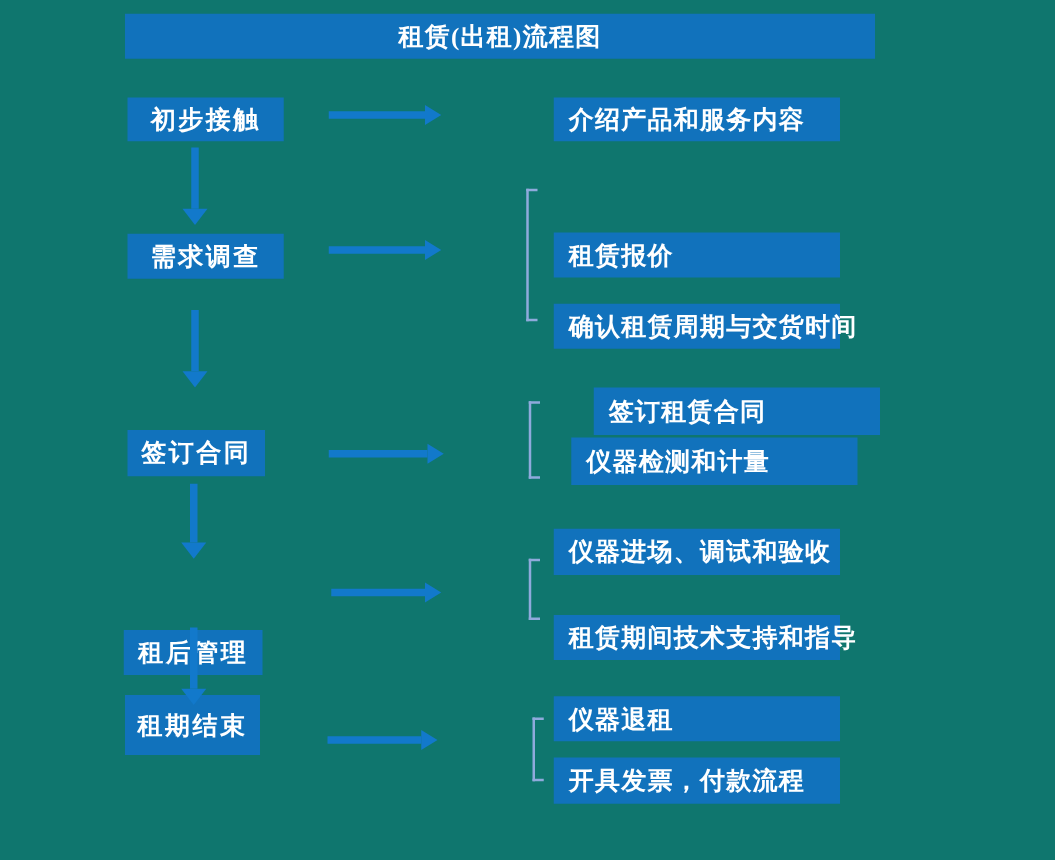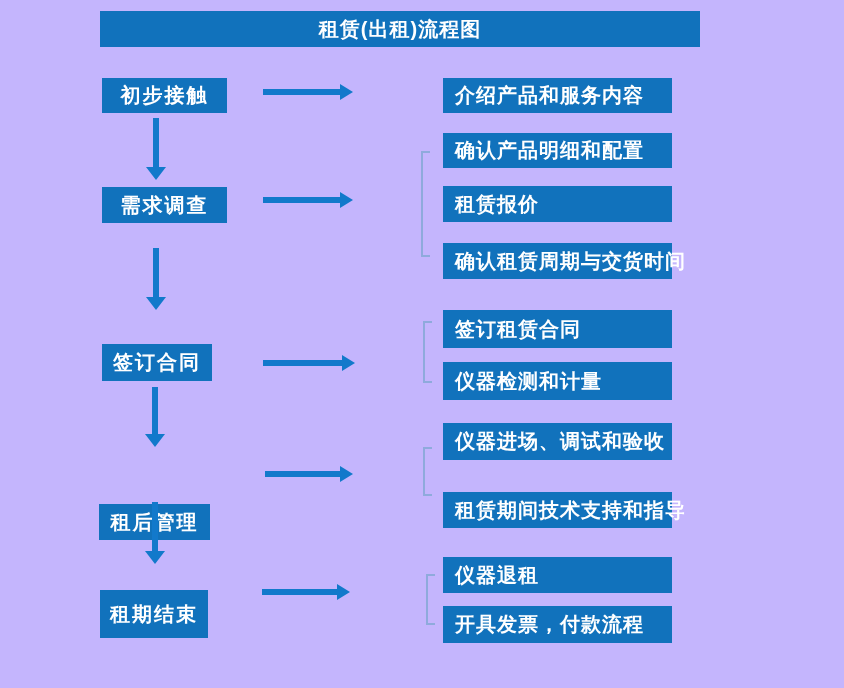--- a/index.html
+++ b/index.html
@@ -1,22 +1,22 @@
 <!DOCTYPE html>
 <html><head>
 <meta charset="utf-8">
 <style>
   html, body { margin: 0; padding: 0; background: #ffffff; }
   .canvas {
     position: relative;
     width: 844px;
     height: 688px;
-    background: #c4b5fd;
+    background: #0f766e;
     overflow: hidden;
-    font-family: Liberation Sans, sans-serif;
+    font-family: Liberation Serif, serif;
   }
 
   
   .title-bar {
     position: absolute;
     left: 100px; top: 11px;
     width: 600px; height: 36px;
     background: #1172BC;
     color: #ffffff;
     font-size: 20px;
@@ -37,21 +37,21 @@
     letter-spacing: 2px;
     display: flex;
     align-items: center;
     justify-content: center;
     white-space: nowrap;
   }
   .s1 { left: 102px; top: 78px;  width: 125px; height: 35px; }
   .s2 { left: 102px; top: 187px; width: 125px; height: 36px; }
   .s3 { left: 102px; top: 344px; width: 110px; height: 37px; }
   .s4 { left: 99px;  top: 457px; width: 111px; height: 36px; margin-top: 47px; }
-  .s5 { left: 100px; top: 590px; width: 108px; height: 48px; }
+  .s5 { left: 100px; top: 556px; width: 108px; height: 48px; }
 
   
   .detail {
     position: absolute;
     left: 443px;
     width: 229px;
     background: #1172BC;
     color: #ffffff;
     font-size: 20px;
     font-weight: bold;
@@ -59,22 +59,22 @@
     display: flex;
     align-items: center;
     padding-left: 12px;
     box-sizing: border-box;
     white-space: nowrap;
   }
   .d1  { top: 78px;  height: 35px; }
   .d2  { top: 133px; height: 35px; }
   .d3  { top: 186px; height: 36px; }
   .d4  { top: 243px; height: 36px; }
-  .d5  { top: 310px; height: 38px; }
-  .d6  { top: 362px; height: 38px; }
+  .d5  { top: 310px; height: 38px; margin-left: 32px; }
+  .d6  { top: 350px; height: 38px; margin-left: 14px; }
   .d7  { top: 423px; height: 37px; }
   .d8  { top: 492px; height: 36px; }
   .d9  { top: 557px; height: 36px; }
   .d10 { top: 606px; height: 37px; }
 
   
   .varrow {
     position: absolute;
     width: 20px;
     display: flex;
@@ -177,21 +177,20 @@
       <div class="shaft"></div>
       <div class="head"></div>
     </div>
 
   <div class="bracket b1"></div>
   <div class="bracket b2"></div>
   <div class="bracket b3"></div>
   <div class="bracket b4"></div>
 
   <div class="detail d1">介绍产品和服务内容</div>
-  <div class="detail d2">确认产品明细和配置</div>
   <div class="detail d3">租赁报价</div>
   <div class="detail d4">确认租赁周期与交货时间</div>
   <div class="detail d5">签订租赁合同</div>
   <div class="detail d6">仪器检测和计量</div>
   <div class="detail d7">仪器进场、调试和验收</div>
   <div class="detail d8">租赁期间技术支持和指导</div>
   <div class="detail d9">仪器退租</div>
   <div class="detail d10">开具发票，付款流程</div>
 
 </div>

